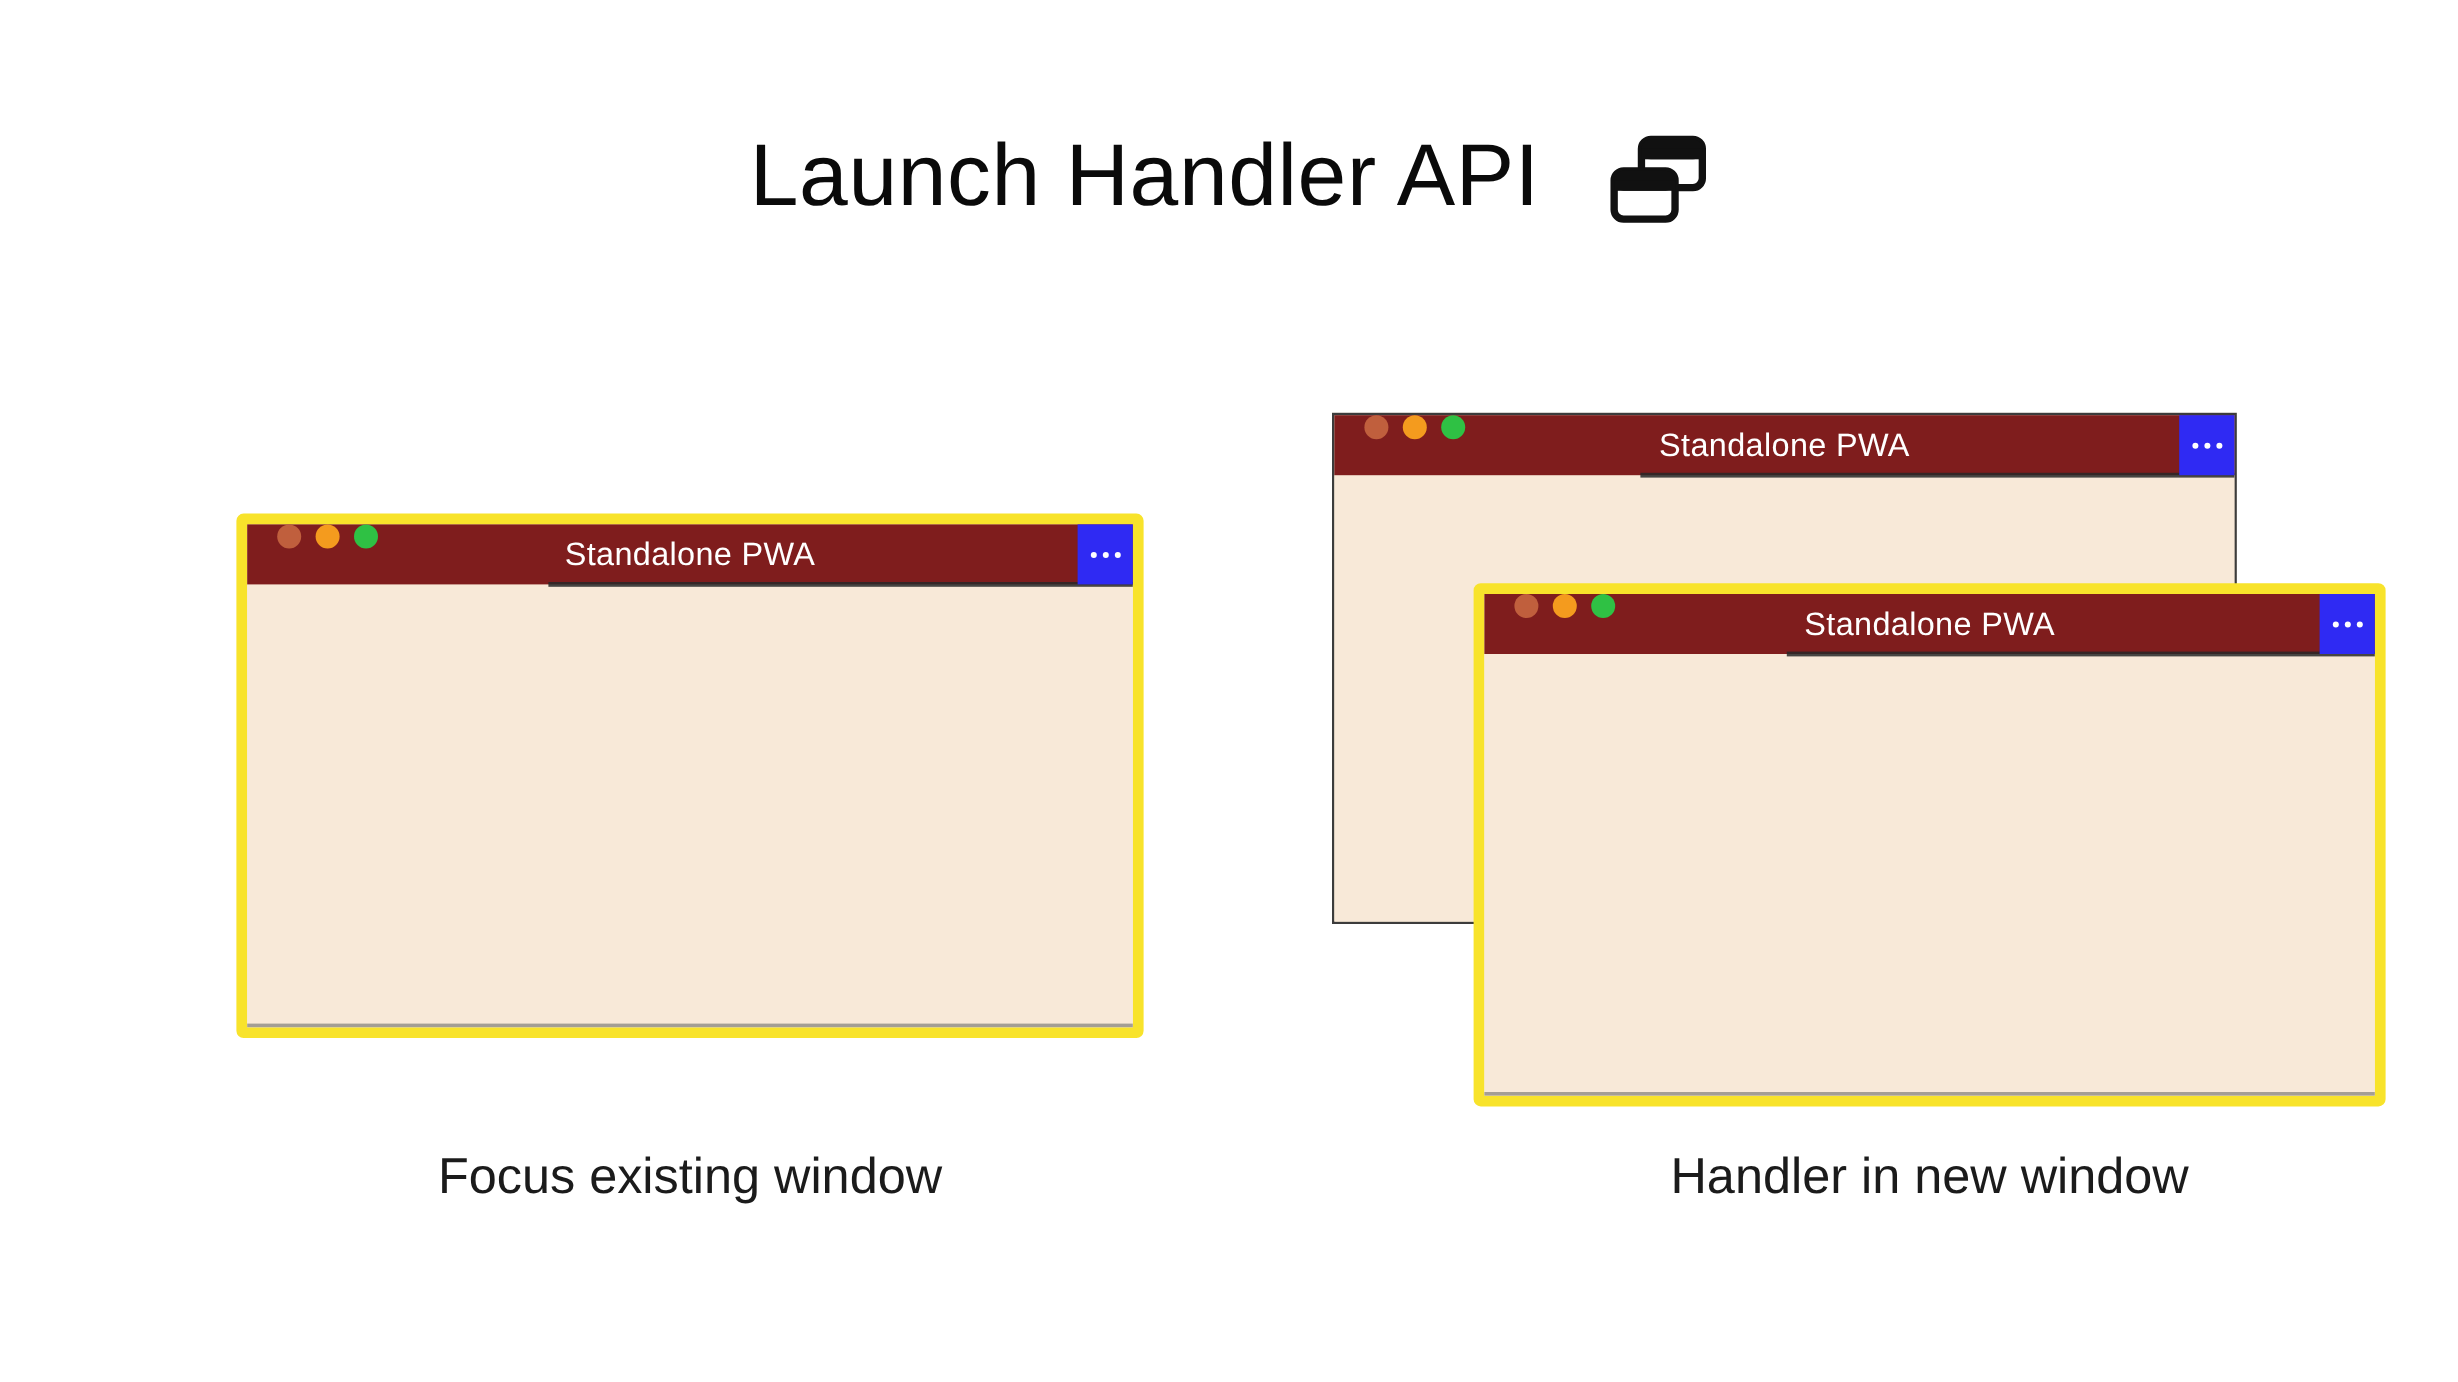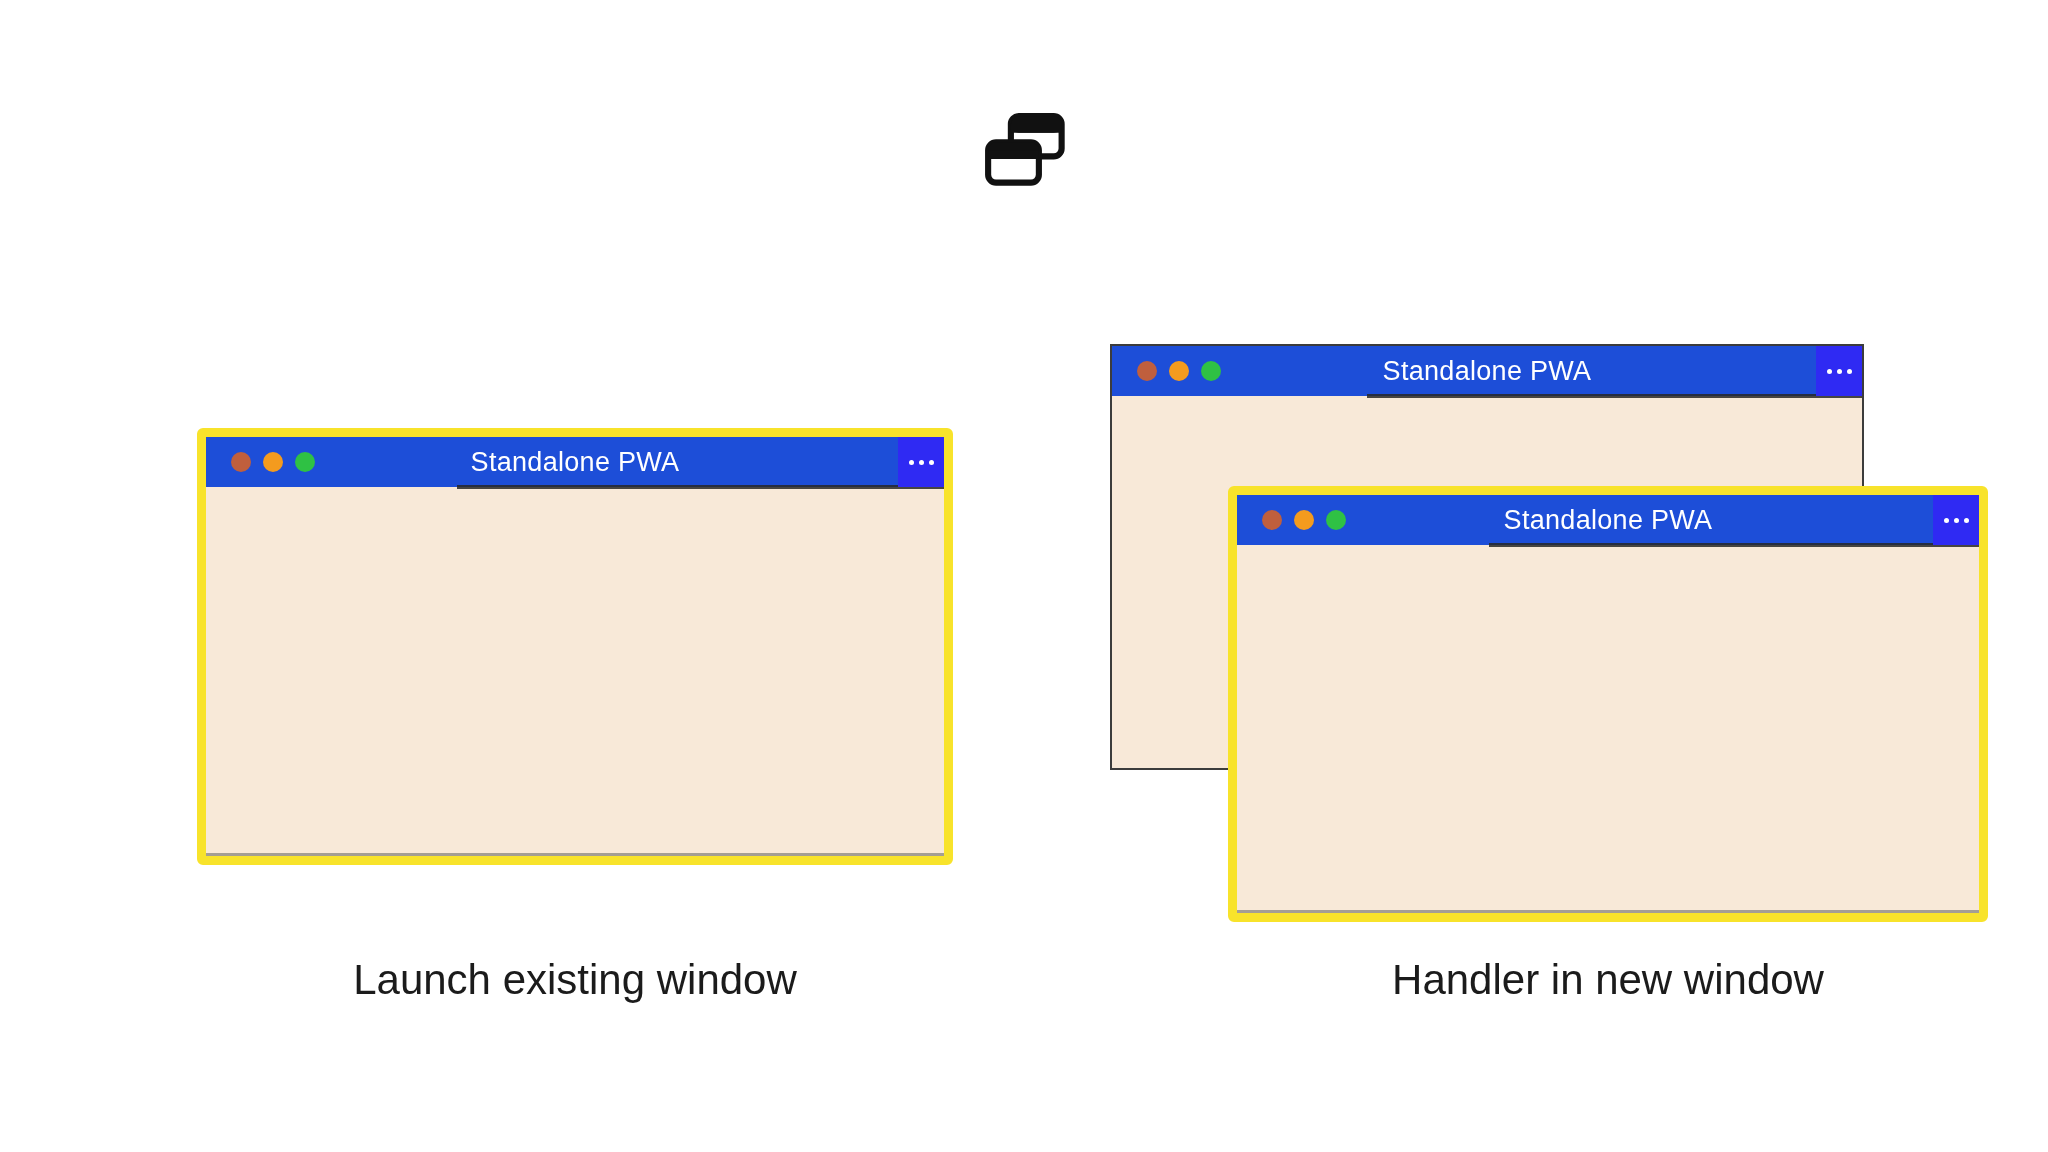--- a/index.html
+++ b/index.html
@@ -27,22 +27,22 @@
   .window {
     position:absolute; box-sizing:border-box;
     display:flex; flex-direction:column;
     background:#f8e9d8;
   }
   .window.highlight { border:9px solid #f8e32b; border-radius:6px; }
   .window.plain     { border:2px solid #3c3c3c; }
 
   .titlebar {
     position:relative; flex:0 0 50px; height:50px;
-    background:#1d4ed8;
-    display:flex; align-items:center;
+    background:#7f1d1d;
+    display:flex; 
   }
   .traffic { display:flex; gap:12px; margin-left:25px; position:relative; z-index:2; }
   .dot { width:20px; height:20px; border-radius:50%; }
   .dot.red    { background:#c05f3d; }
   .dot.orange { background:#f49b1e; }
   .dot.green  { background:#2fc144; }
 
   .titlebar-label {
     position:absolute; left:0; right:0; top:0; bottom:0;
     display:flex; align-items:center; justify-content:center;
@@ -73,20 +73,21 @@
     position:absolute; top:956px;
     font-size:42px; color:#1b1b1b; text-align:center; white-space:nowrap;
   }
   #caption-left  { left:197px;  width:756px; }
   #caption-right { left:1228px; width:760px; }
 </style>
 </head>
 <body>
 
 <div class="header">
+  <div class="page-title">Launch Handler API</div>
   <div class="header-icon">
     <svg width="84" height="84" viewBox="0 0 96 96" aria-hidden="true">
 
       <g>
         <rect x="33" y="7" width="58" height="46" rx="9" fill="#ffffff" stroke="#111111" stroke-width="7"></rect>
         <rect x="33" y="7" width="58" height="19" rx="9" fill="#111111"></rect>
         <rect x="33" y="16" width="58" height="10" fill="#111111"></rect>
       </g>
 
       <g>
@@ -145,14 +146,14 @@
     <div class="menu-btn">
       <span class="mdot"></span>
       <span class="mdot"></span>
       <span class="mdot"></span>
     </div>
     <div class="bar-shadow"></div>
   </div>
   <div class="window-body"></div>
 </div>
 
-<div class="caption" id="caption-left">Launch existing window</div>
+<div class="caption" id="caption-left">Focus existing window</div>
 <div class="caption" id="caption-right">Handler in new window</div>
 
 </body></html>

